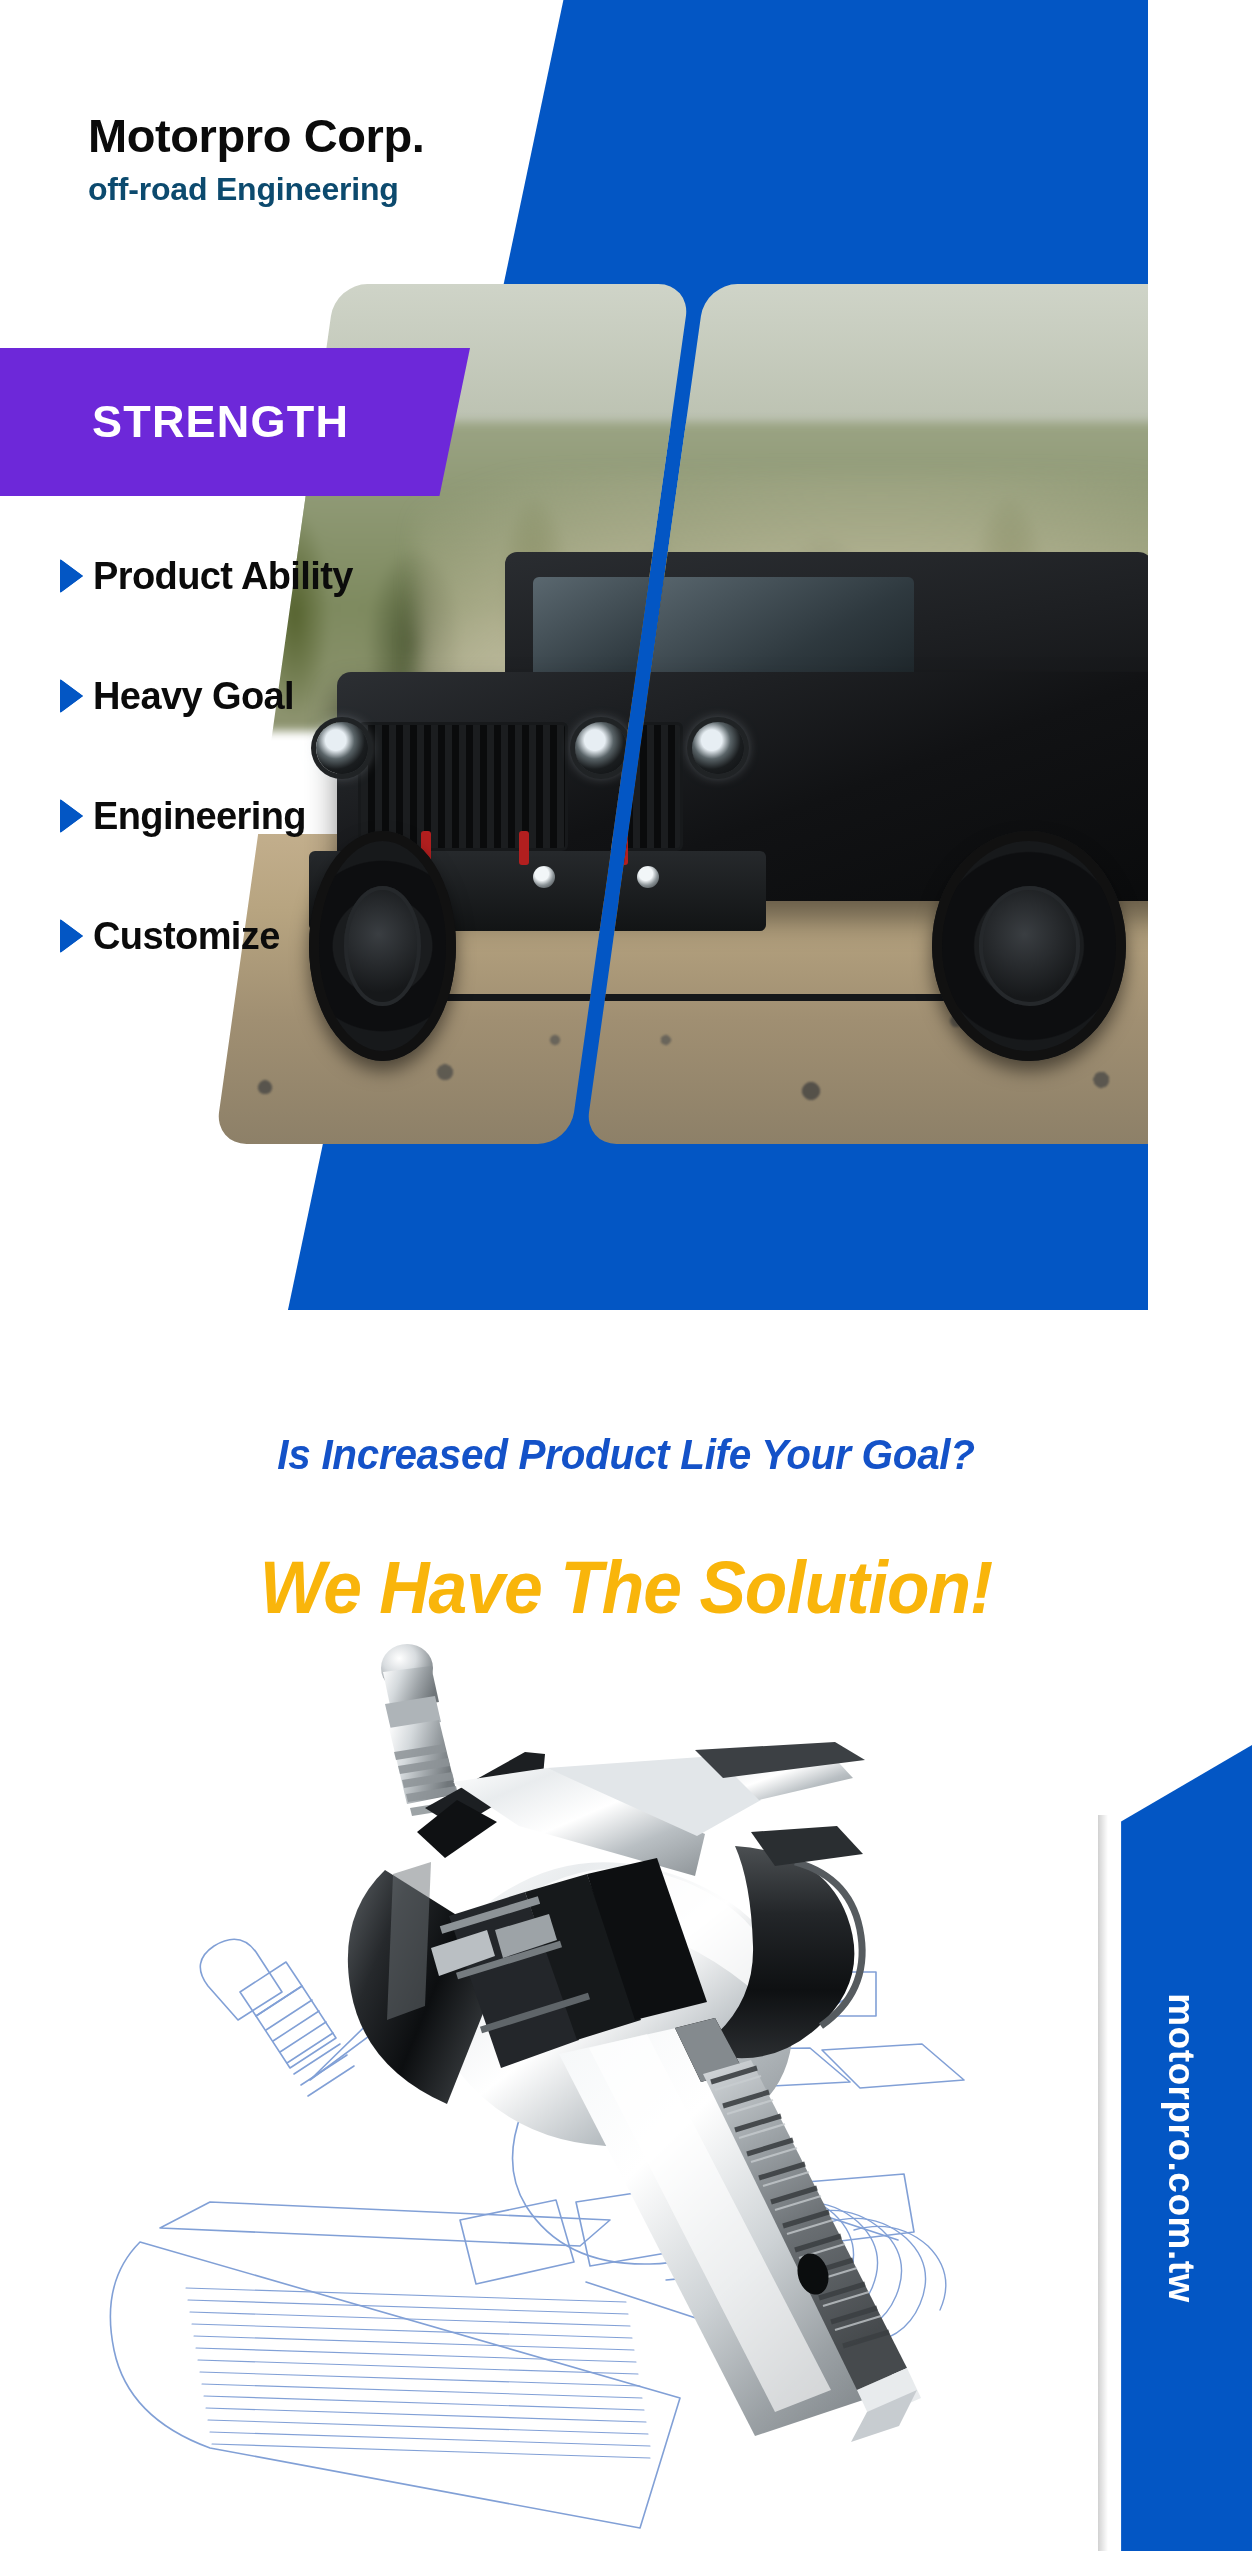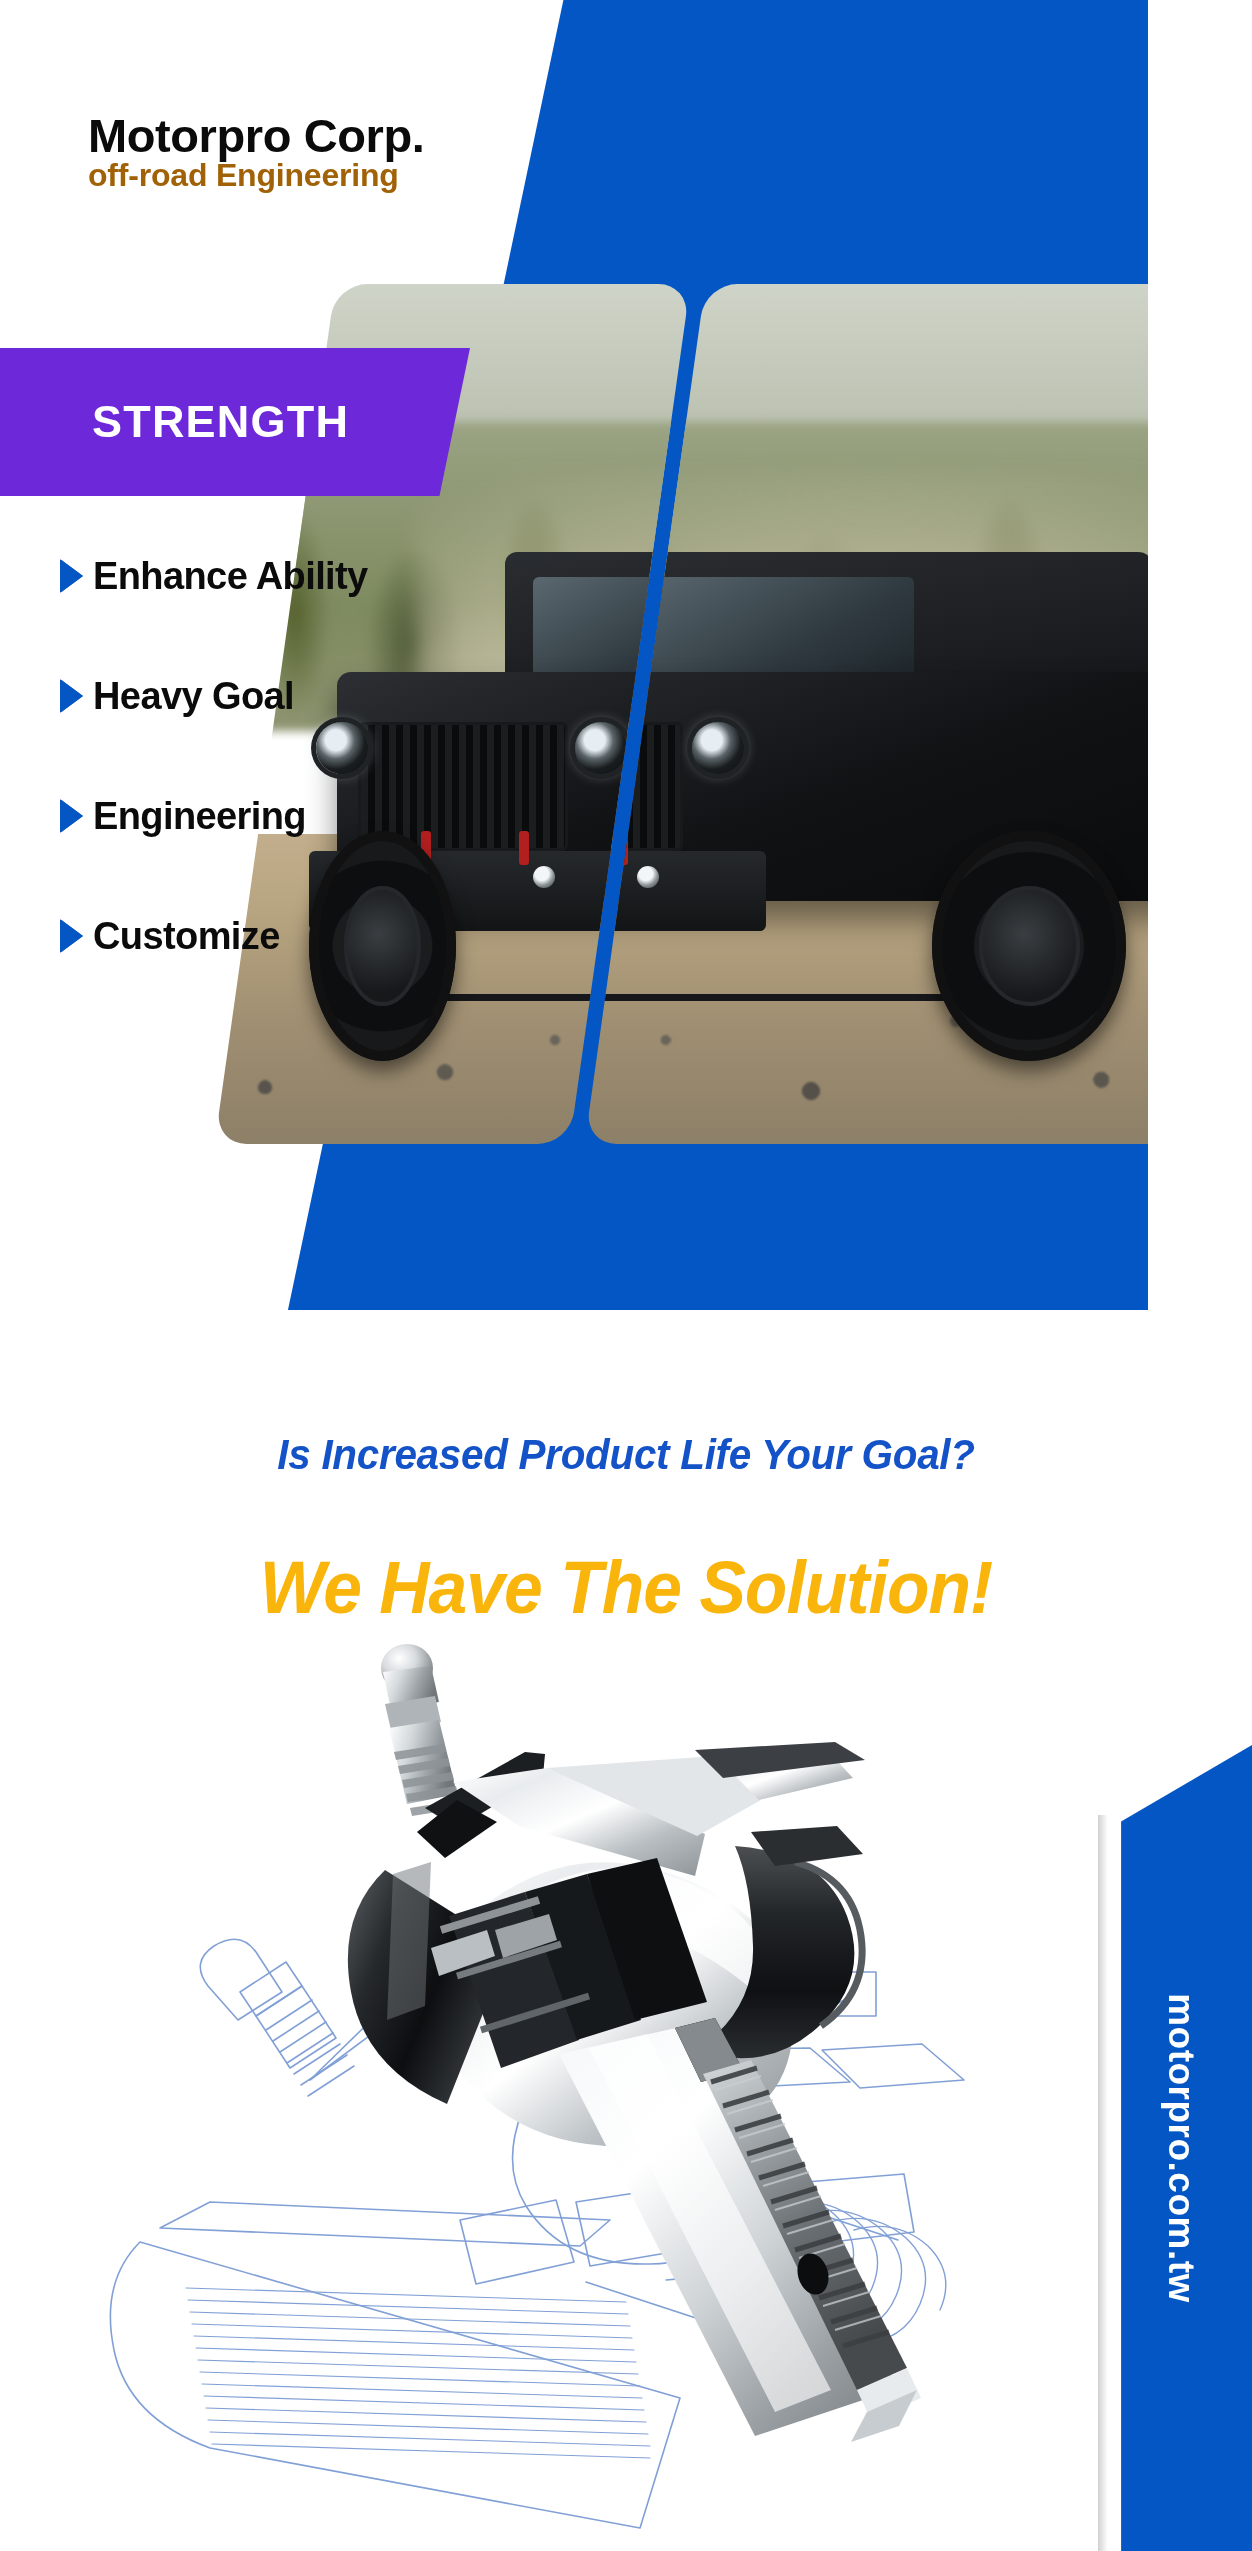--- a/index.html
+++ b/index.html
@@ -24,22 +24,22 @@
 
   
   #brand {
     position:absolute; left:88px; top:112px; z-index:6;
   }
   #brand-name {
     font-size:47px; font-weight:700; color:#0b0b0b;
     letter-spacing:-0.4px; line-height:1.0; white-space:nowrap;
   }
   #brand-sub {
-    font-size:32px; font-weight:700; color:#a16207;
-    letter-spacing:-0.2px; line-height:1.0; white-space:nowrap;
+    font-size:32px; font-weight:700; color:#0c4a6e;
+    letter-spacing:-0.2px; line-height:1.0; margin-top:14px; white-space:nowrap;
   }
 
   
   #strength-badge {
     position:absolute; left:0; top:348px; width:470px; height:148px;
     background:#6d28d9; z-index:6;
     clip-path: polygon(0% 0%, 100% 0%, 93.5% 100%, 0% 100%);
     display:flex; align-items:center;
   }
   #strength-label {
@@ -320,21 +320,21 @@
     <div id="brand-sub">off-road Engineering</div>
   </div>
 
   <div id="strength-badge">
     <span id="strength-label">STRENGTH</span>
   </div>
 
   <div id="feature-list">
     <div class="feature-row">
       <span class="bullet-tri"></span>
-      <span class="feature-text">Enhance Ability</span>
+      <span class="feature-text">Product Ability</span>
     </div>
     <div class="feature-row">
       <span class="bullet-tri"></span>
       <span class="feature-text">Heavy Goal</span>
     </div>
     <div class="feature-row">
       <span class="bullet-tri"></span>
       <span class="feature-text">Engineering</span>
     </div>
     <div class="feature-row">

